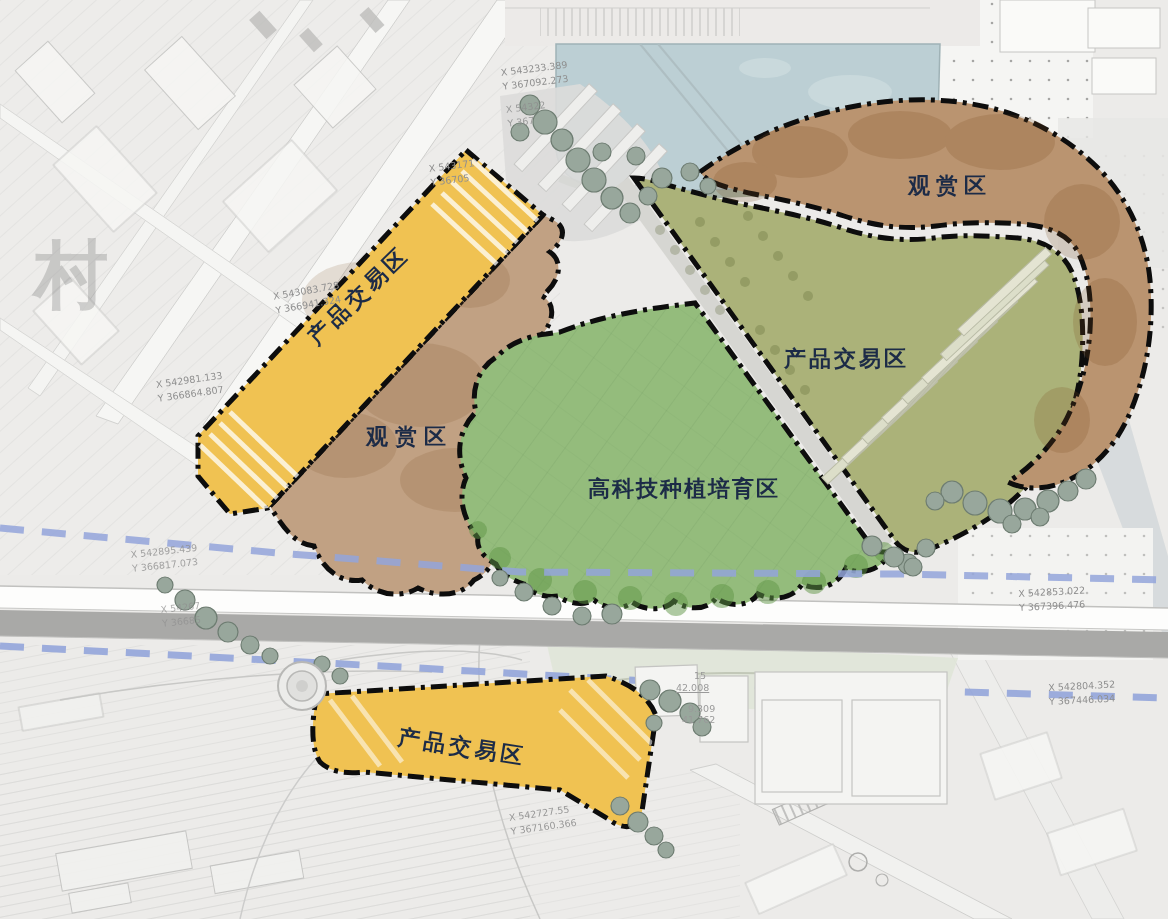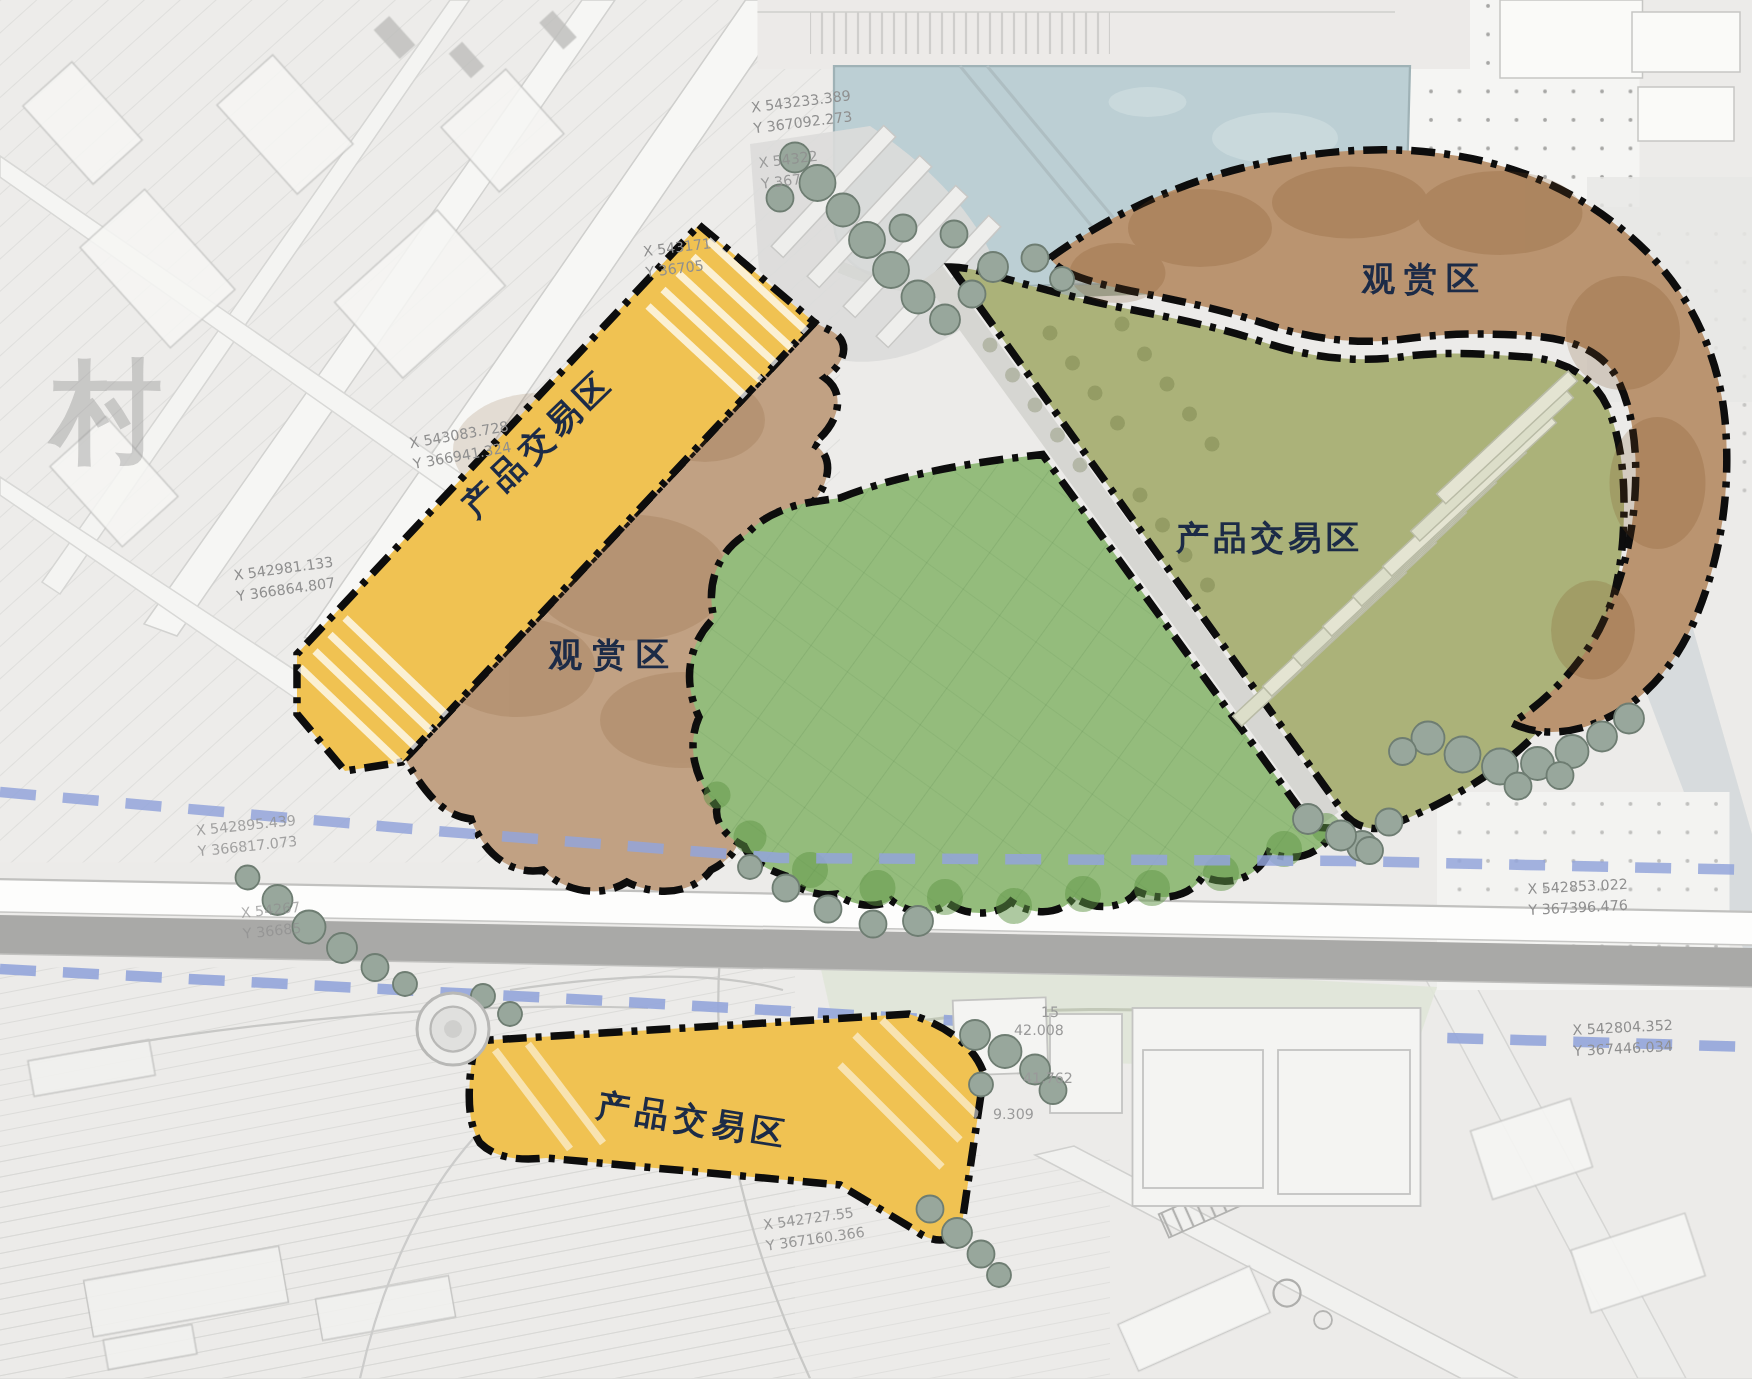--- a/index.html
+++ b/index.html
@@ -26,22 +26,22 @@
   .c2{left:505px;top:103px;transform:rotate(-7deg);opacity:.85;}
   .c3{left:428px;top:162px;transform:rotate(-7deg);}
   .c4{left:272px;top:290px;transform:rotate(-10deg);}
   .c5{left:155px;top:378px;transform:rotate(-8deg);}
   .c6{left:130px;top:548px;transform:rotate(-6deg);opacity:.8;}
   .c7{left:160px;top:603px;transform:rotate(-6deg);opacity:.7;}
   .c8{left:1018px;top:587px;transform:rotate(-3deg);}
   .c9{left:1048px;top:681px;transform:rotate(-3deg);}
   .c10{left:508px;top:811px;transform:rotate(-8deg);opacity:.9;}
   .s16{left:694px;top:670px;}
-  .s1{left:676px;top:682px;}
-  .s2{left:662px;top:703px;margin-top:35px;}
+  .s1{left:676px;top:682px;text-decoration:underline;}
+  .s2{left:688px;top:703px;}
   .s3{left:682px;top:714px;}
 </style>
 </head>
 <body>
 
 <div id="stage">
 
 <svg id="plan-svg" width="1168" height="919" viewBox="0 0 1168 919">
   <defs>
     <pattern id="pDiag" width="16" height="16" patternUnits="userSpaceOnUse" patternTransform="rotate(48)">
@@ -365,20 +365,21 @@
     <circle cx="302" cy="686" r="24" fill="#ececea" stroke="#b8b8b6" stroke-width="2"></circle>
     <circle cx="302" cy="686" r="15" fill="#e0e0de" stroke="#b8b8b6" stroke-width="1.5"></circle>
     <circle cx="302" cy="686" r="6" fill="#cfcfcd"></circle>
   </g>
 </svg>
 
 <div class="watermark">村</div>
 
 <div class="zone-label zl-pt-north">产品交易区</div>
 <div class="zone-label zl-view-w">观赏区</div>
+<div class="zone-label zl-hitech">高科技种植培育区</div>
 <div class="zone-label zl-variety">产品交易区</div>
 <div class="zone-label zl-view-ne">观赏区</div>
 <div class="zone-label zl-pt-south">产品交易区</div>
 
 <div class="coord c1">
   <span>X 543233.389</span>
   <span>Y 367092.273</span>
 </div>
 <div class="coord c2">
   <span>X 54322</span>

